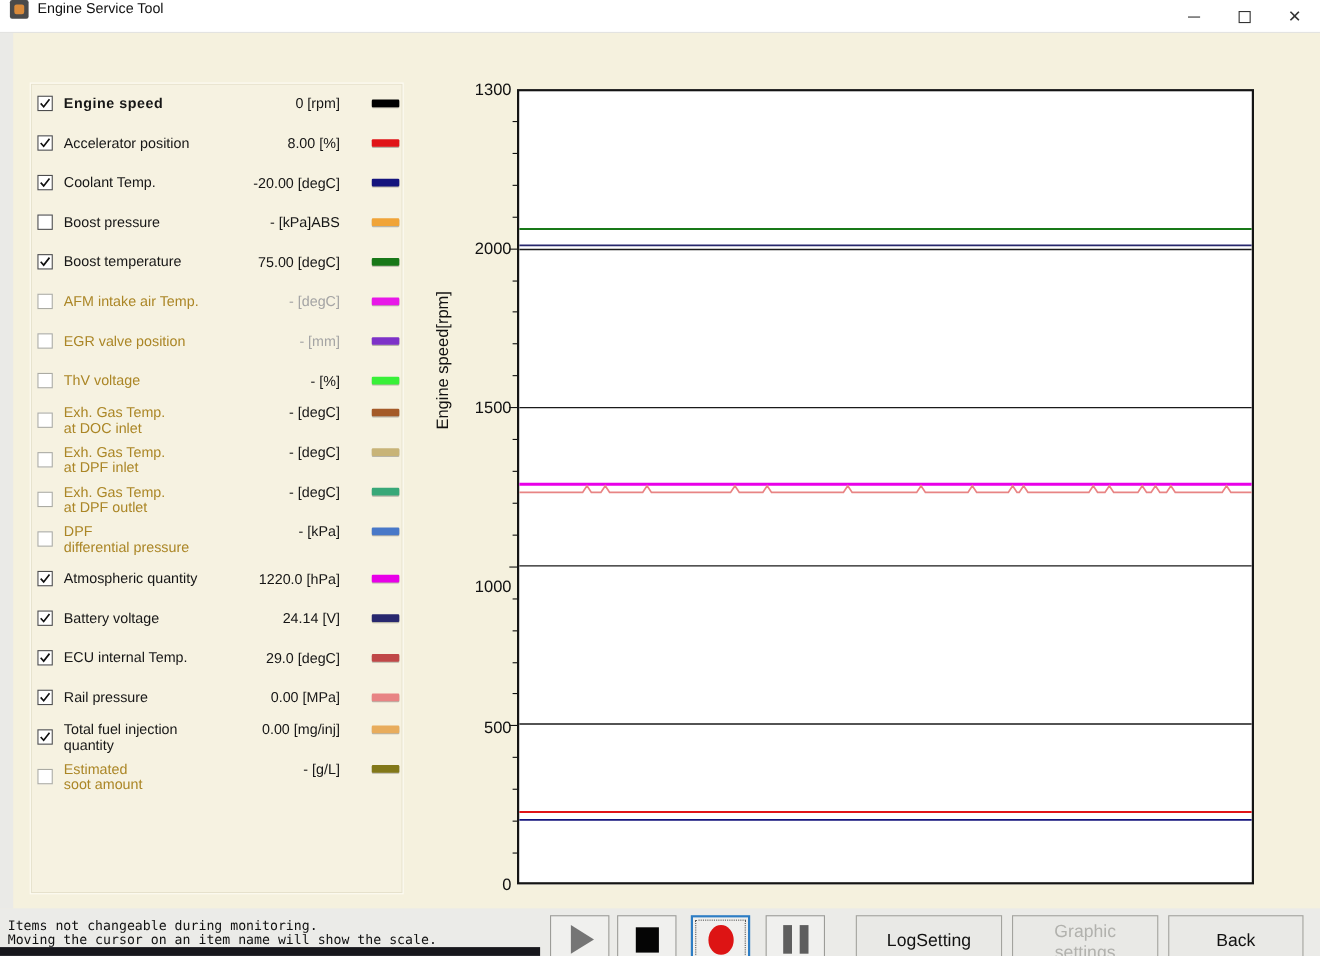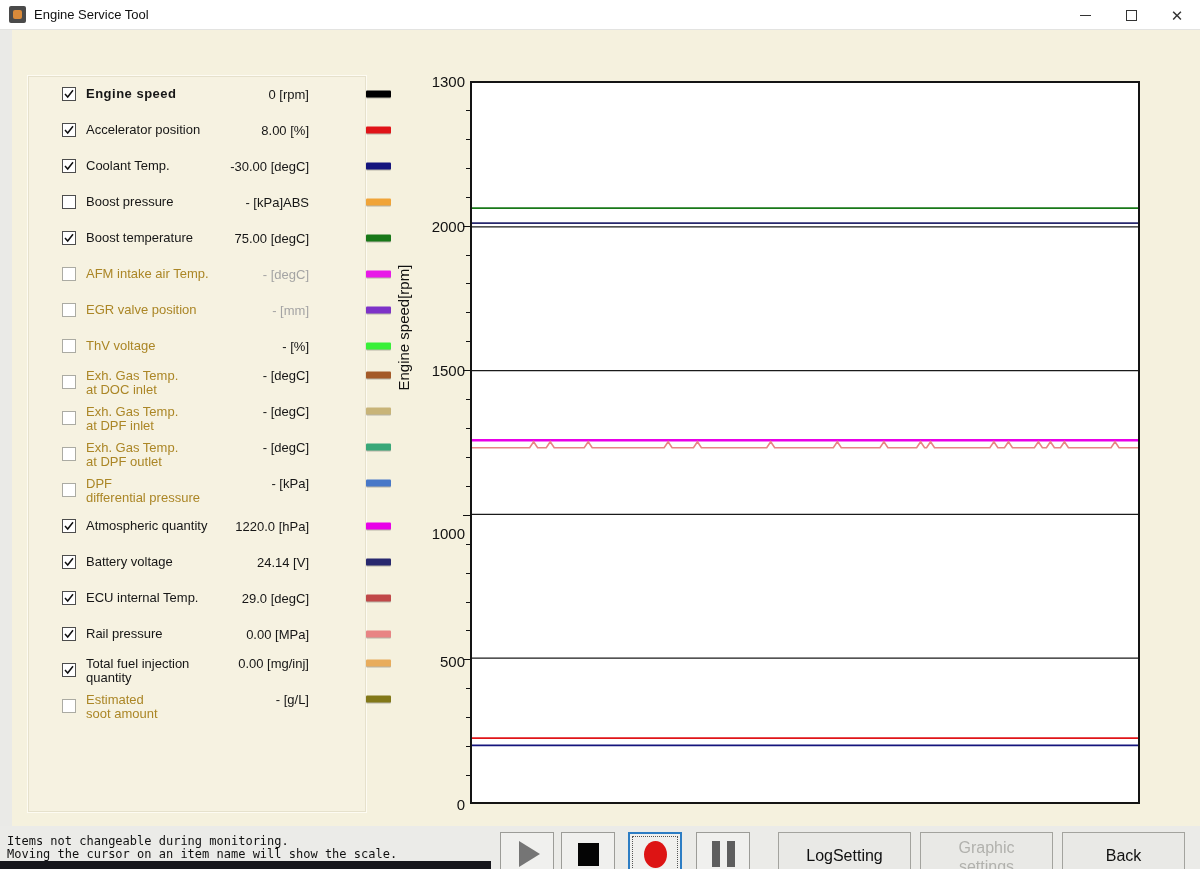--- a/index.html
+++ b/index.html
@@ -2,38 +2,38 @@
 <html><head>
 <meta charset="utf-8">
 <style>
   * { margin:0; padding:0; box-sizing:border-box; }
   html,body { width:1200px; height:869px; overflow:hidden; background:#EBEBE8;
               font-family:"Liberation Sans", sans-serif; }
   #app { position:relative; width:1200px; height:869px; }
 
   
   .titlebar { position:absolute; left:0; top:0; width:1200px; height:30px; background:#FFFFFF;
-              border-bottom:1px solid #E3E3E1; display:flex; align-items:center; }
+              border-bottom:1px solid #E3E3E1; display:flex; align-items:flex-start; }
   .app-icon { width:17px; height:17px; margin-left:9px; background:#4A4A4A; border-radius:2px; position:relative; }
   .app-icon::after { content:""; position:absolute; left:4px; top:4px; width:9px; height:9px;
                      background:#D98A3A; border-radius:2px; }
   .title-text { margin-left:8px; font-size:13px; color:#111; }
   .win-controls { position:absolute; right:0; top:0; height:30px; display:flex; }
   .win-btn { width:46px; height:30px; display:flex; align-items:center; justify-content:center; cursor:default; }
   .glyph-min { width:11px; height:1px; background:#333; }
   .glyph-max { width:11px; height:11px; border:1px solid #333; }
   .glyph-close { font-size:15px; color:#333; line-height:1; }
 
   
   .content { position:absolute; left:0; top:30px; width:1200px; height:796px; background:#F5F1DE; }
   .left-strip { position:absolute; left:0; top:30px; width:12px; height:796px; background:#EAEAE7; }
 
   
   .panel { position:absolute; left:27px; top:75px; width:340px; height:738px;
-           background:#F6F2E1; border:1px solid #FDFBF2; box-shadow:0 0 0 1px #E6E1CC inset;padding-left:28px; }
+           background:#F6F2E1; border:1px solid #FDFBF2; box-shadow:0 0 0 1px #E6E1CC inset; }
   .prow { position:relative; height:36px; width:100%; }
   .cb { position:absolute; left:6px; top:50%; transform:translateY(-50%); width:14px; height:14px;
         background:#FFFFFF; border:1px solid #4D4D4D; display:flex; align-items:center; justify-content:center; }
   .cb.dim { border-color:#ABABA3; }
   .cb svg { width:12px; height:12px; }
   .plab { position:absolute; left:30px; top:50%; transform:translateY(-50%);
           font-size:13px; line-height:13.5px; color:#161616; white-space:nowrap; }
   .plab.b { font-weight:bold; letter-spacing:0.5px; }
   .plab.dim { color:#AB8626; }
   .pval { position:absolute; right:57px; top:50%; transform:translateY(-50%);
@@ -128,21 +128,21 @@
         </div>
         <div class="prow">
           <span class="cb">
             <svg viewBox="0 0 12 12">
               <path d="M2 6 L4.7 9 L10 2.2" fill="none" stroke="#101010" stroke-width="1.5"></path>
             </svg>
           </span>
           <div class="plab">
             <div>Coolant Temp.</div>
           </div>
-          <div class="pval">-30.00 [degC]</div>
+          <div class="pval">-20.00 [degC]</div>
           <span class="sw" style="background: rgb(20, 20, 125);"></span>
         </div>
         <div class="prow">
           <span class="cb"></span>
           <div class="plab">
             <div>Boost pressure</div>
           </div>
           <div class="pval">- [kPa]ABS</div>
           <span class="sw" style="background: rgb(240, 164, 56);"></span>
         </div>

